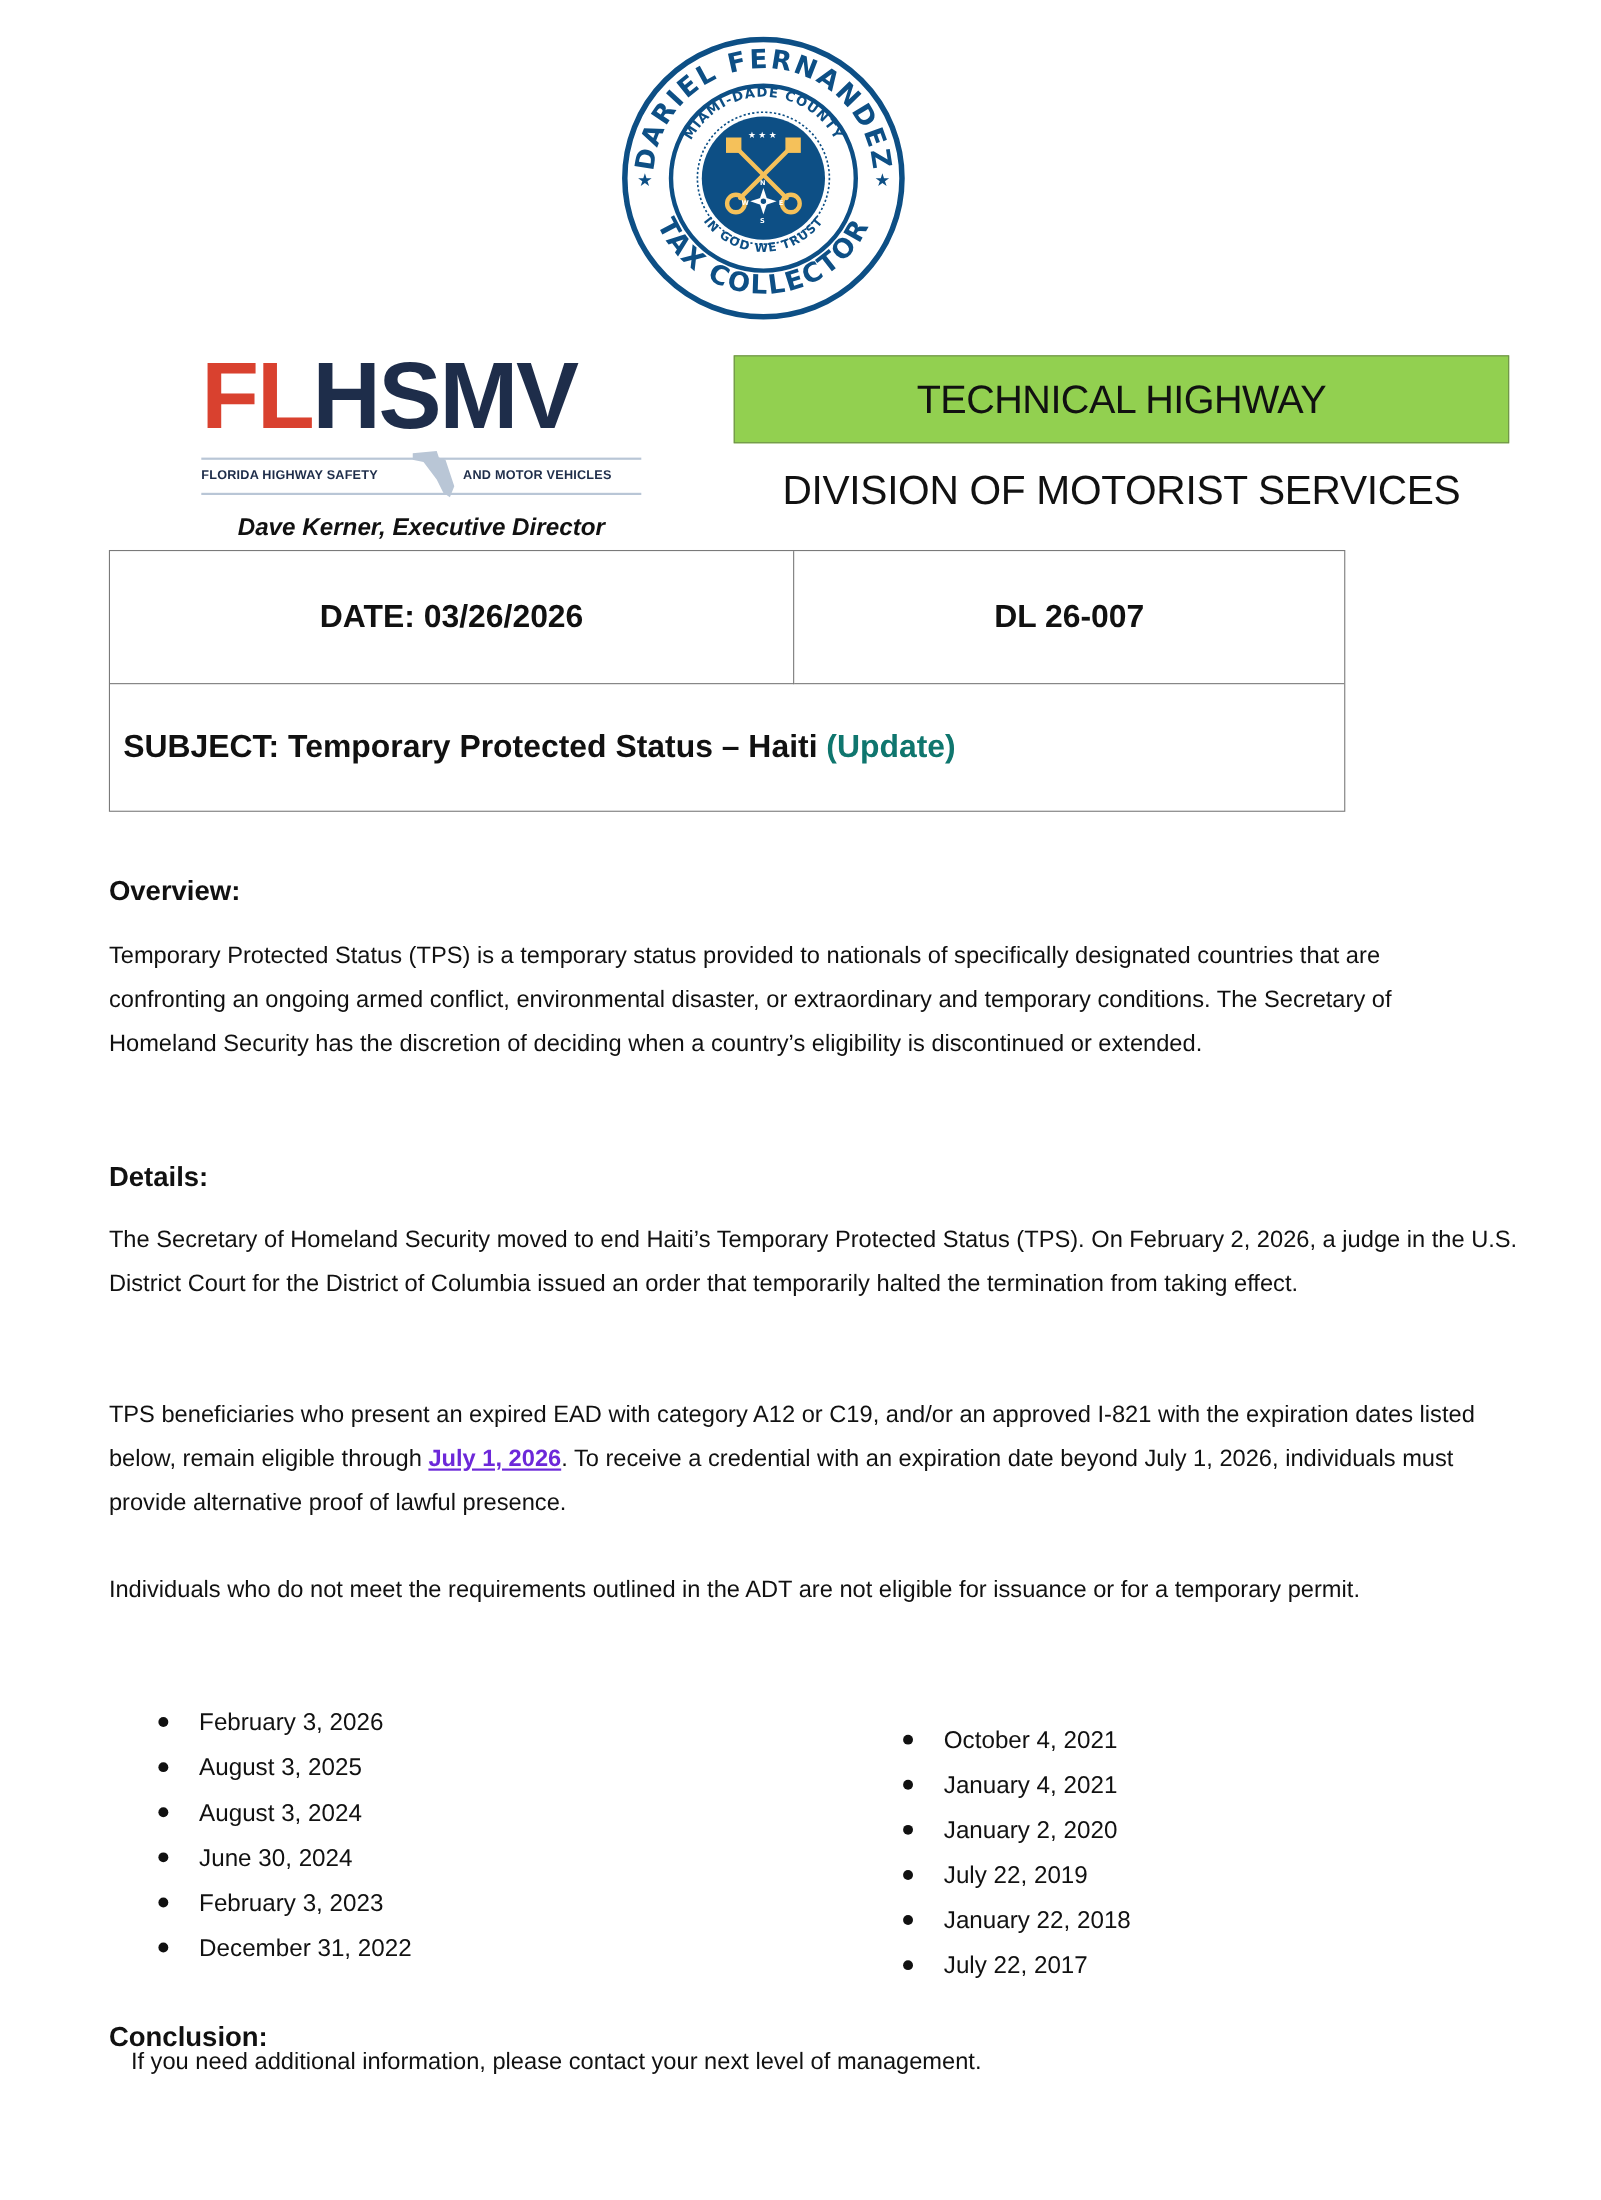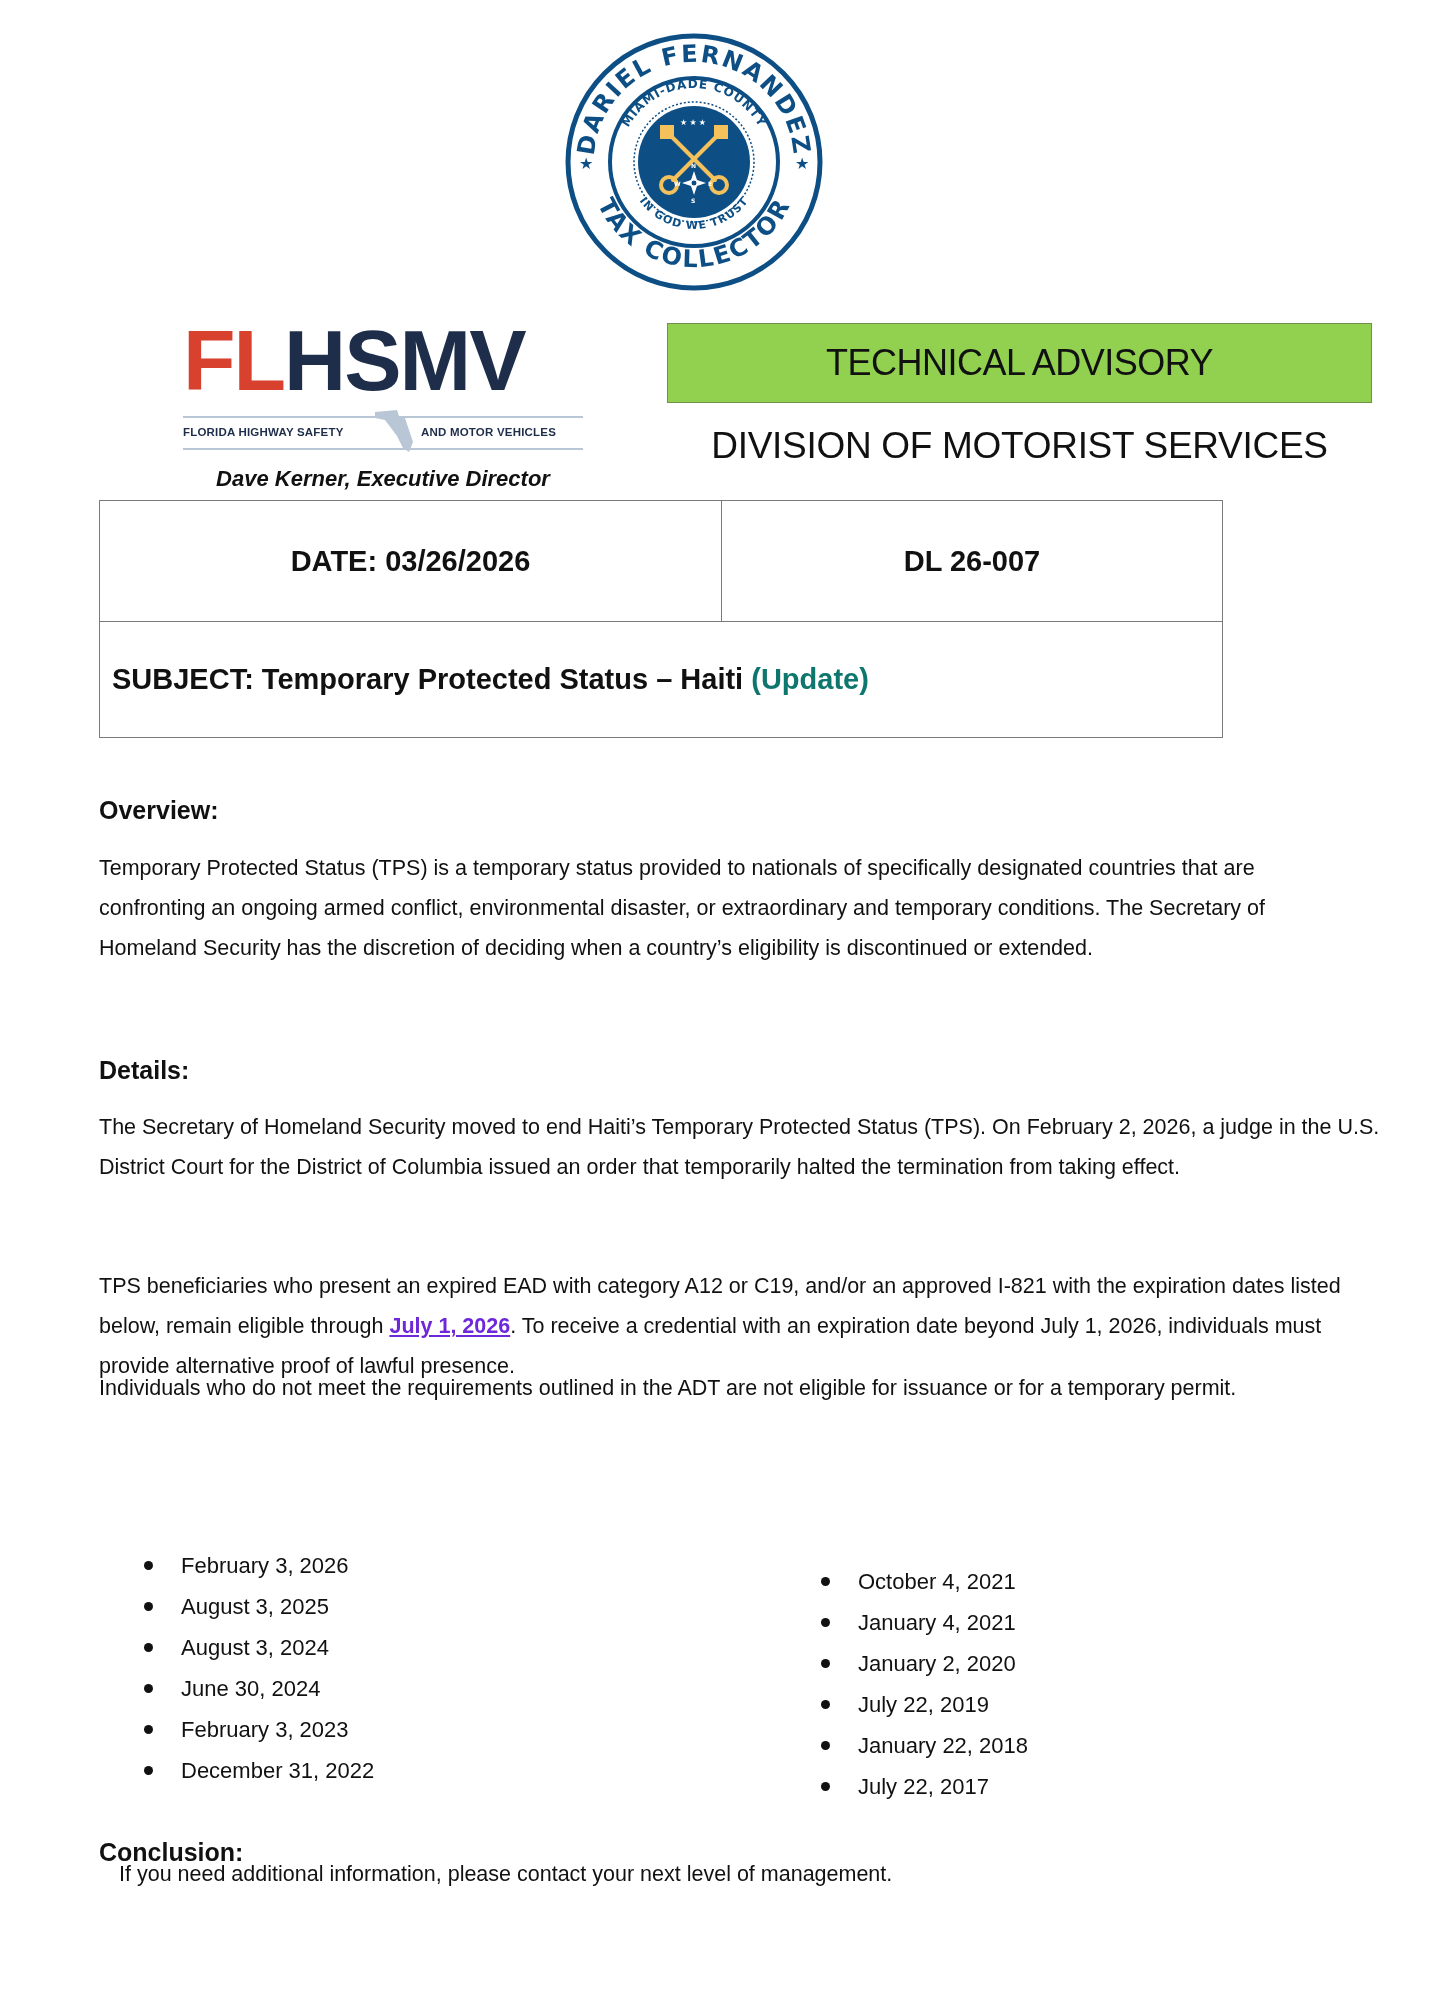--- a/index.html
+++ b/index.html
@@ -117,41 +117,41 @@
       <svg width="40" height="46" viewBox="0 0 40 46">
           <path d="M0,4 L22,2 L24,8 L30,10 L34,22 L38,34 L34,44 L28,40 L22,28 L16,20 L10,12 L0,10 Z" fill="#B9C6D6"></path>
         </svg>
     </span>
     <span class="flh-subtext" style="left:238px;">AND MOTOR VEHICLES</span>
     <div class="flh-rule" style="top:34px; width:400px;"></div>
   </div>
 </div>
 <div id="director" class="abs">Dave Kerner, Executive Director</div>
 
-<div id="ta-box" class="abs">TECHNICAL ADVISORY</div>
+<div id="ta-box" class="abs">TECHNICAL HIGHWAY</div>
 <div id="division" class="abs">DIVISION OF MOTORIST SERVICES</div>
 
 <div id="info-table" class="abs">
   <div class="cell-date">DATE:  03/26/2026</div>
   <div class="cell-ta">
     <span>DL 26-007</span>
   </div>
   <div class="cell-subject">
     <span style="white-space:pre">SUBJECT: Temporary Protected Status – Haiti </span>
     <span class="red-text">(Update)</span>
   </div>
 </div>
 
 <div class="h" style="top:796px;">Overview:</div>
 <div class="p" style="top:848px; width:1240px;">Temporary Protected Status (TPS) is a temporary status provided to nationals of specifically designated countries that are confronting an ongoing armed conflict, environmental disaster, or extraordinary and temporary conditions. The Secretary of Homeland Security has the discretion of deciding when a country’s eligibility is discontinued or extended.</div>
 
 <div class="h" style="top:1056px;">Details:</div>
 <div class="p" style="top:1107px; width:1285px;">The Secretary of Homeland Security moved to end Haiti’s Temporary Protected Status (TPS). On February 2, 2026, a judge in the U.S. District Court for the District of Columbia issued an order that temporarily halted the termination from taking effect.</div>
 <div class="p" style="top:1266px; width:1270px;"><span>TPS beneficiaries who present an expired EAD with category A12 or C19, and/or an approved I-821 with the expiration dates listed below, remain eligible through </span><span class="hl">July 1, 2026</span><span>. To receive a credential with an expiration date beyond July 1, 2026, individuals must provide alternative proof of lawful presence.</span></div>
-<div class="p" style="top:1368px; width:1250px;">Individuals who do not meet the requirements outlined in the ADT are not eligible for issuance or for a temporary permit.</div>
+<div class="p" style="top:1425px; width:1250px;">Individuals who do not meet the requirements outlined in the ADT are not eligible for issuance or for a temporary permit.</div>
 
 <ul class="blist" style="left:144px; top:1545px;">
   <li><span class="dot"></span><span>February 3, 2026</span></li>
   <li><span class="dot"></span><span>August 3, 2025</span></li>
   <li><span class="dot"></span><span>August 3, 2024</span></li>
   <li><span class="dot"></span><span>June 30, 2024</span></li>
   <li><span class="dot"></span><span>February 3, 2023</span></li>
   <li><span class="dot"></span><span>December 31, 2022</span></li>
 </ul>
 <ul class="blist" style="left:821px; top:1545px;margin-top:16px;">

